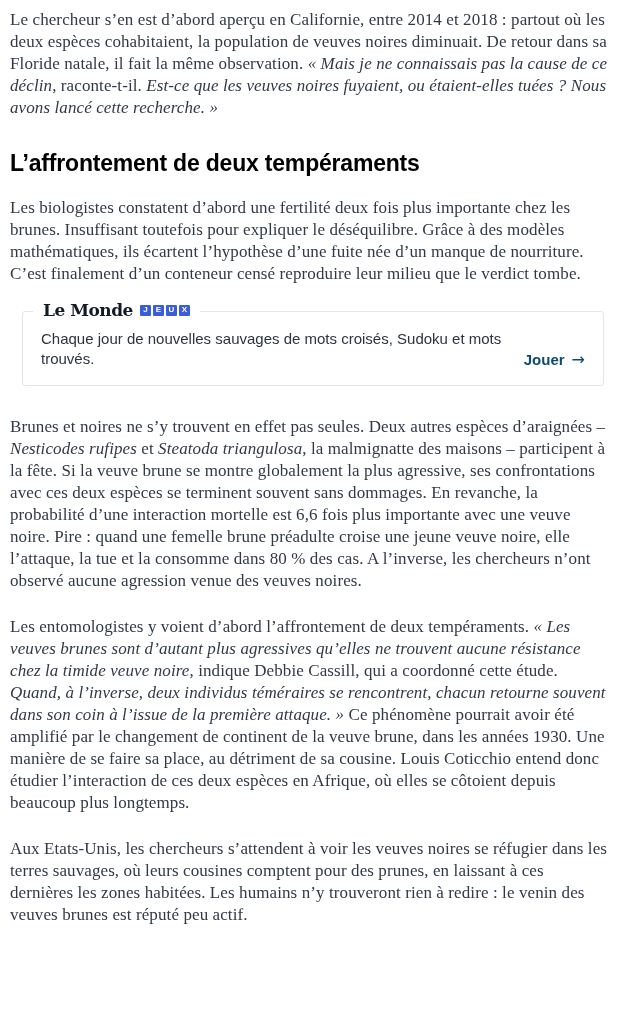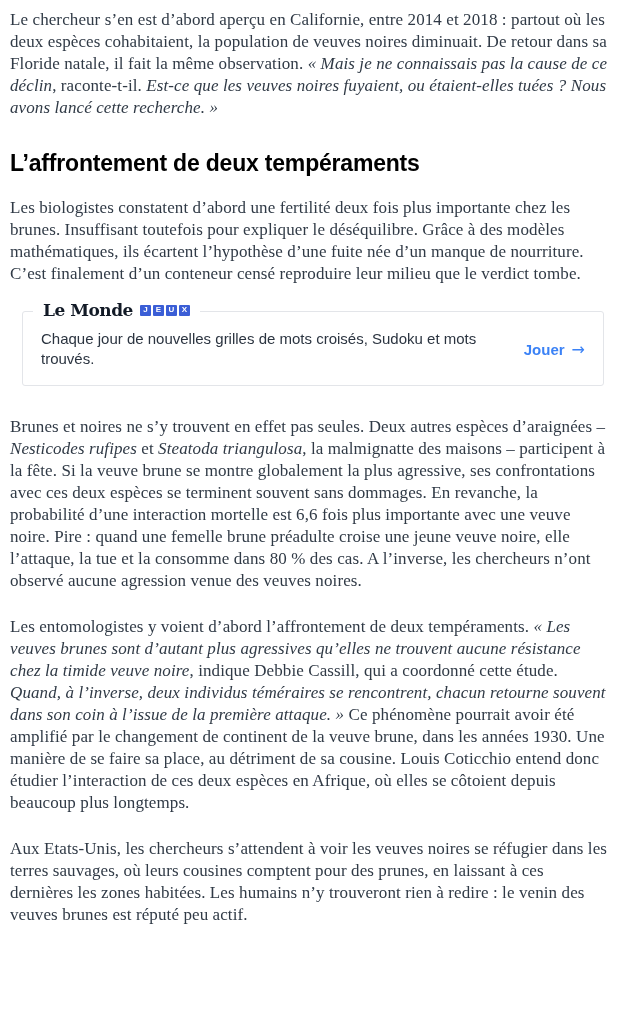--- a/index.html
+++ b/index.html
@@ -35,21 +35,21 @@
     letter-spacing: -0.2px;
   }
   
   .promo {
     position: relative;
     border: 1px solid #e3e5e9;
     border-radius: 3px;
     margin: 26px 4px 30px 12px;
     padding: 17px 18px 16px 18px;
     display: flex;
-    align-items: center;
+    align-items: flex-end;
     justify-content: space-between;
     gap: 16px;
   }
   .promo-legend {
     position: absolute;
     top: -13px;
     left: 10px;
     background: #ffffff;
     padding: 0 10px;
     display: flex;
@@ -87,21 +87,21 @@
     font-size: 15px;
     line-height: 20px;
     color: #2b3440;
     margin: 0;
     flex: 1;
   }
   .promo-cta {
     font-family: "Liberation Sans", sans-serif;
     font-size: 15px;
     font-weight: 700;
-    color: #3b82f6;
+    color: #0c4a6e;
     text-decoration: none;
     white-space: nowrap;
     display: inline-flex;
     align-items: center;
     gap: 7px;
     cursor: pointer;
   }
   .promo-cta .arrow {
     font-family: "DejaVu Sans", sans-serif;
     font-weight: 400;
@@ -122,21 +122,21 @@
   <div class="promo">
     <div class="promo-legend">
       <span class="lemonde-logo">Le Monde</span>
       <span class="jeux-badge">
           <span class="jeux-letter">J</span>
           <span class="jeux-letter">E</span>
           <span class="jeux-letter">U</span>
           <span class="jeux-letter">X</span>
         </span>
     </div>
-    <p class="promo-text">Chaque jour de nouvelles grilles de mots croisés, Sudoku et mots trouvés.</p>
+    <p class="promo-text">Chaque jour de nouvelles sauvages de mots croisés, Sudoku et mots trouvés.</p>
     <a class="promo-cta">
       <span>Jouer</span>
       <span class="arrow">→</span>
     </a>
   </div>
 
   <p class="body-par">Brunes et noires ne s’y trouvent en effet pas seules. Deux autres espèces d’araignées – <em>Nesticodes rufipes</em> et <em>Steatoda triangulosa</em>, la malmignatte des maisons – participent à la fête. Si la veuve brune se montre globalement la plus agressive, ses confrontations avec ces deux espèces se terminent souvent sans dommages. En revanche, la probabilité d’une interaction mortelle est 6,6 fois plus importante avec une veuve noire. Pire&nbsp;: quand une femelle brune préadulte croise une jeune veuve noire, elle l’attaque, la tue et la consomme dans 80&nbsp;% des cas. A l’inverse, les chercheurs n’ont observé aucune agression venue des veuves noires.</p>
 
   <p class="body-par">Les entomologistes y voient d’abord l’affrontement de deux tempéraments. <em>«&nbsp;Les veuves brunes sont d’autant plus agressives qu’elles ne trouvent aucune résistance chez la timide veuve noire</em>, indique Debbie Cassill, qui a coordonné cette étude. <em>Quand, à l’inverse, deux individus téméraires se rencontrent, chacun retourne souvent dans son coin à l’issue de la première attaque.&nbsp;»</em> Ce phénomène pourrait avoir été amplifié par le changement de continent de la veuve brune, dans les années 1930. Une manière de se faire sa place, au détriment de sa cousine. Louis Coticchio entend donc étudier l’interaction de ces deux espèces en Afrique, où elles se côtoient depuis beaucoup plus longtemps.</p>
 

